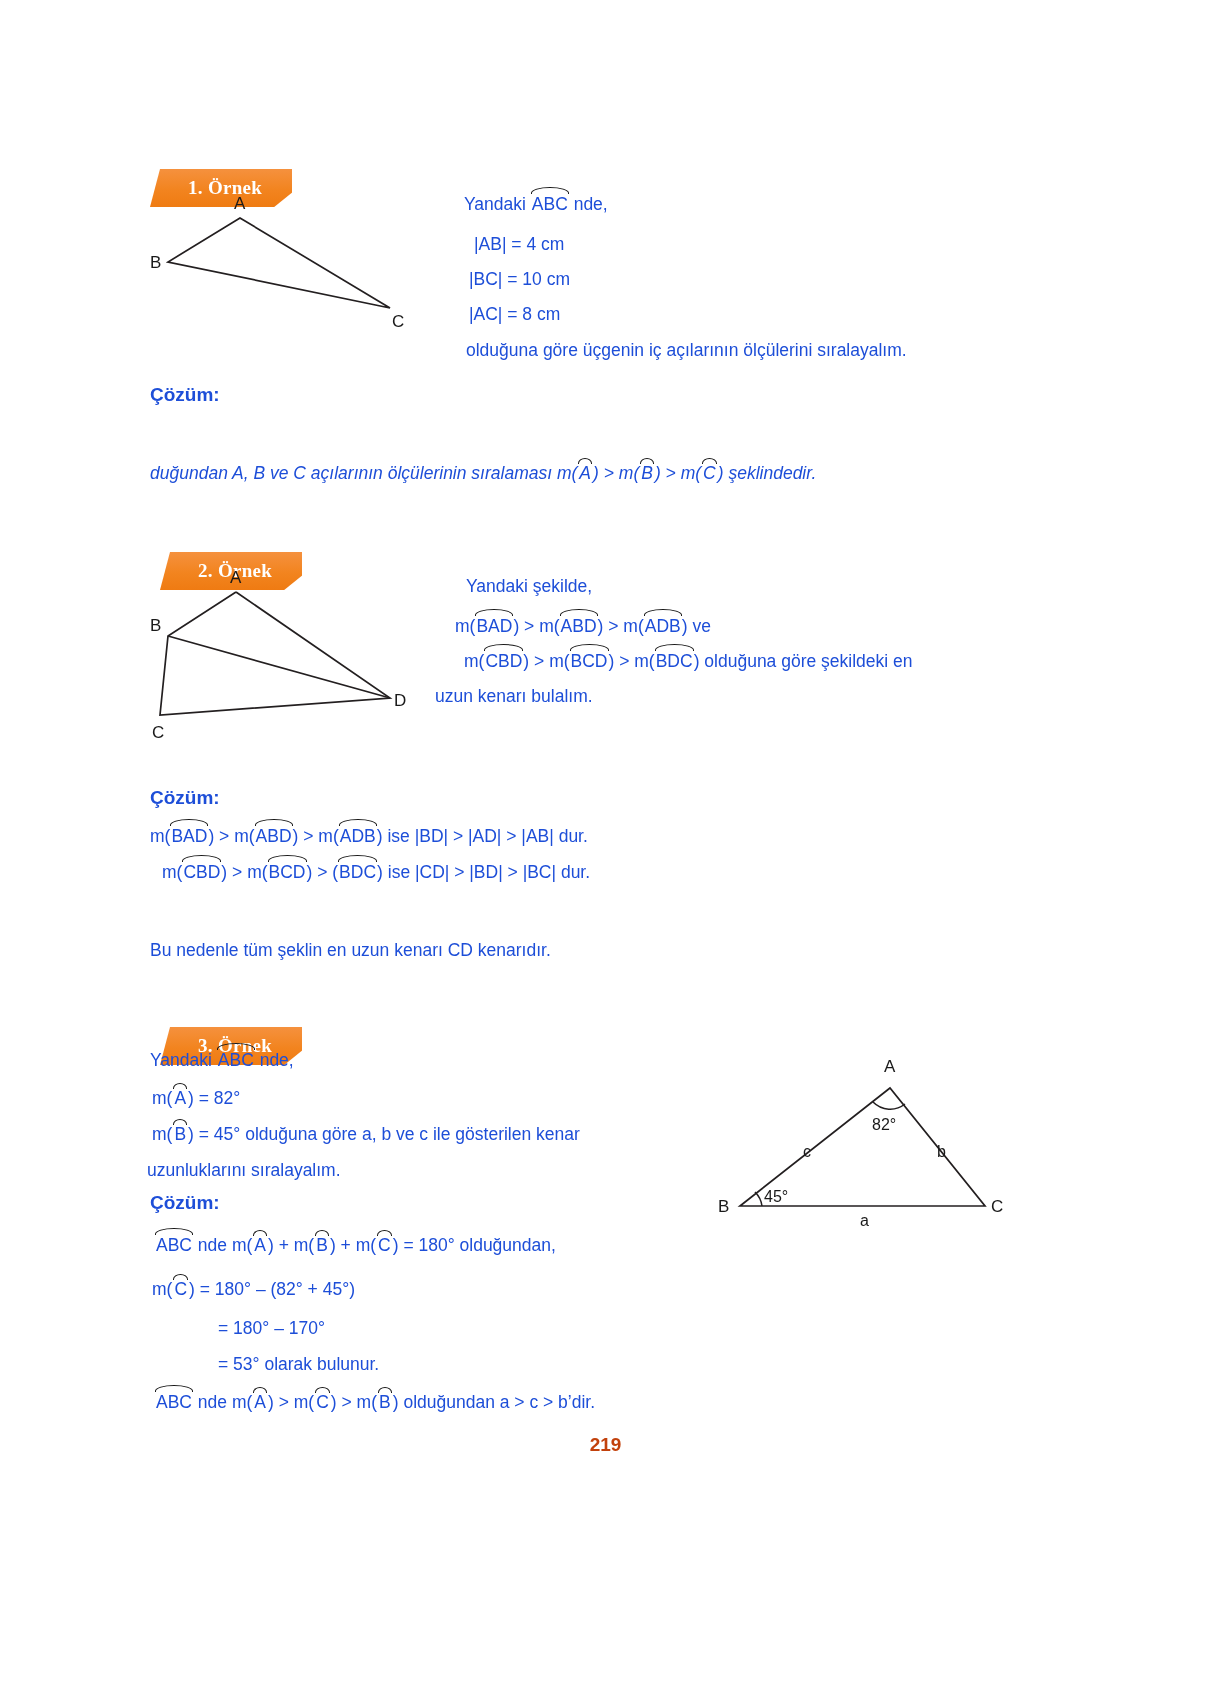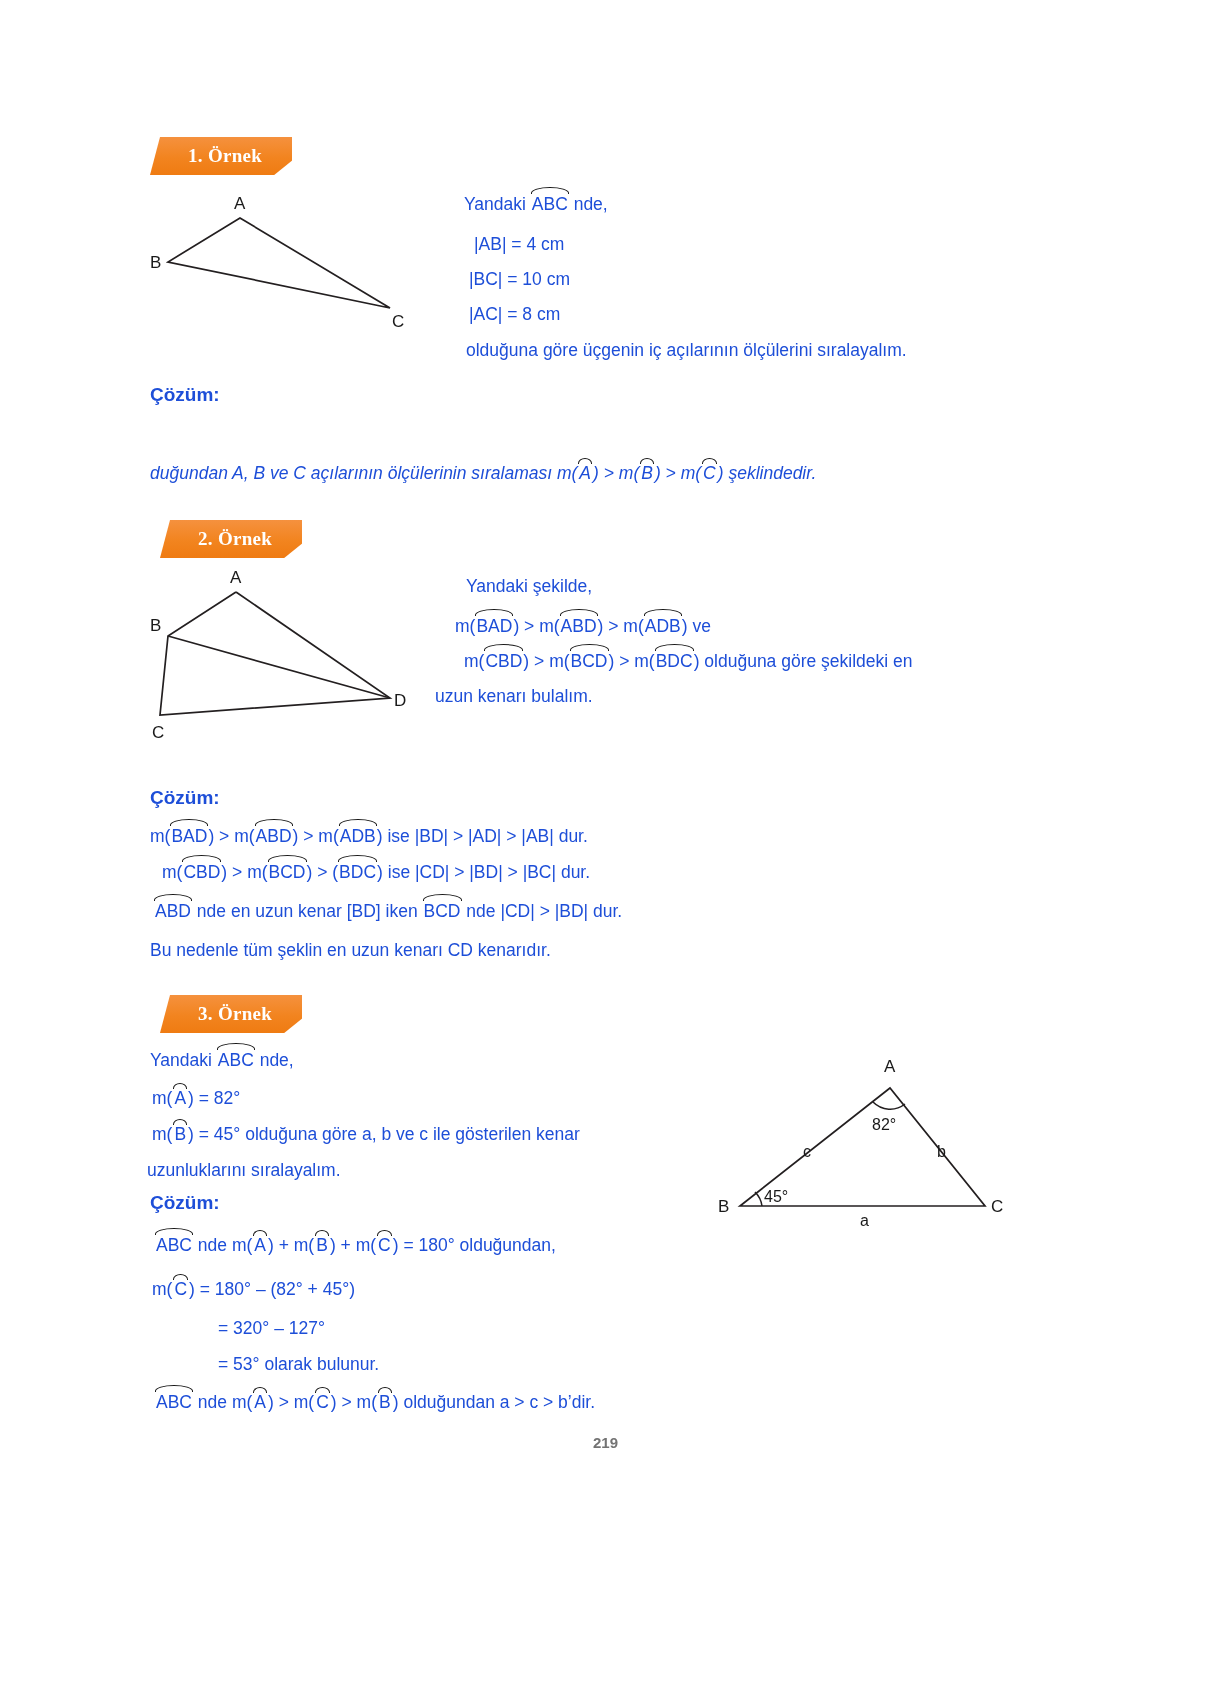--- a/index.html
+++ b/index.html
@@ -19,20 +19,21 @@
   .page {
     position: absolute;
     inset: 0;
     background: #fff;
   }
 
   
   .banner-wrap {
     position: absolute;
     height: 38px;
+    margin-top: 32px;
   }
   .banner {
     position: relative;
     display: inline-block;
     height: 38px;
     line-height: 38px;
     padding: 0 30px 0 38px;
     background: linear-gradient(to bottom, #f5913e 0%, #f2841f 55%, #ef7b12 100%);
     color: #ffffff;
     font-family: "Liberation Serif", serif;
@@ -108,23 +109,23 @@
     font-size: 17px;
     fill: #1a1a1a;
   }
   .vlabel.small { font-size: 16px; }
 
   
   .pageno {
     position: absolute;
     width: 100%;
     text-align: center;
-    font-size: 15px;
+    font-size: 19px;
     font-weight: bold;
-    color: #737373;
+    color: #c2410c;
   }
 </style>
 </head>
 <body>
 
 <div class="page">
 
   <div class="banner-wrap" style="left:150px; top:137px;">
     <div class="banner">1. Örnek</div>
   </div>
@@ -176,23 +177,20 @@
   </div>
   <div class="txt" style="left:435px; top:688px;">uzun kenarı bulalım.</div>
 
   <div class="txt bold" style="left:150px; top:788px;">Çözüm:</div>
 
   <div class="txt" style="left:150px; top:828px;">
     <span>m(</span><span class="arc"><span class="arcline"></span><span>BAD</span></span><span>) &gt; m(</span><span class="arc"><span class="arcline"></span><span>ABD</span></span><span>) &gt; m(</span><span class="arc"><span class="arcline"></span><span>ADB</span></span><span>) ise |BD| &gt; |AD| &gt; |AB| dur.</span>
   </div>
   <div class="txt" style="left:162px; top:864px;">
     <span>m(</span><span class="arc"><span class="arcline"></span><span>CBD</span></span><span>) &gt; m(</span><span class="arc"><span class="arcline"></span><span>BCD</span></span><span>) &gt; (</span><span class="arc"><span class="arcline"></span><span>BDC</span></span><span>) ise |CD| &gt; |BD| &gt; |BC| dur.</span>
-  </div>
-  <div class="txt" style="left:154px; top:903px;">
-    <span class="arc"><span class="arcline"></span><span>ABD</span></span><span> nde en uzun kenar [BD] iken </span><span class="arc"><span class="arcline"></span><span>BCD</span></span><span> nde |CD| &gt; |BD| dur.</span>
   </div>
   <div class="txt" style="left:150px; top:942px;">Bu nedenle tüm şeklin en uzun kenarı CD kenarıdır.</div>
 
   <div class="banner-wrap" style="left:160px; top:995px;text-align:right;">
     <div class="banner">3. Örnek</div>
   </div>
 
   <div class="txt" style="left:150px; top:1052px;">
     <span>Yandaki </span><span class="arc"><span class="arcline"></span><span>ABC</span></span><span> nde,</span>
   </div>
@@ -223,21 +221,21 @@
   </div>
 
   <div class="txt bold" style="left:150px; top:1193px;">Çözüm:</div>
 
   <div class="txt" style="left:155px; top:1237px;">
     <span class="arc"><span class="arcline"></span><span>ABC</span></span><span> nde m(</span><span class="hat"><span class="arcline"></span><span>A</span></span><span>) + m(</span><span class="hat"><span class="arcline"></span><span>B</span></span><span>) + m(</span><span class="hat"><span class="arcline"></span><span>C</span></span><span>) = 180° olduğundan,</span>
   </div>
   <div class="txt" style="left:152px; top:1281px;">
     <span>m(</span><span class="hat"><span class="arcline"></span><span>C</span></span><span>) = 180° – (82° + 45°)</span>
   </div>
-  <div class="txt" style="left:218px; top:1320px;">= 320° – 127°</div>
+  <div class="txt" style="left:218px; top:1320px;">= 180° – 170°</div>
   <div class="txt" style="left:218px; top:1356px;">= 53° olarak bulunur.</div>
   <div class="txt" style="left:155px; top:1394px;">
     <span class="arc"><span class="arcline"></span><span>ABC</span></span><span> nde  m(</span><span class="hat"><span class="arcline"></span><span>A</span></span><span>) &gt; m(</span><span class="hat"><span class="arcline"></span><span>C</span></span><span>) &gt; m(</span><span class="hat"><span class="arcline"></span><span>B</span></span><span>) olduğundan a &gt; c &gt; b’dir.</span>
   </div>
 
   <div class="pageno" style="top:1434px;">219</div>
 
 </div>
 
 </body></html>

